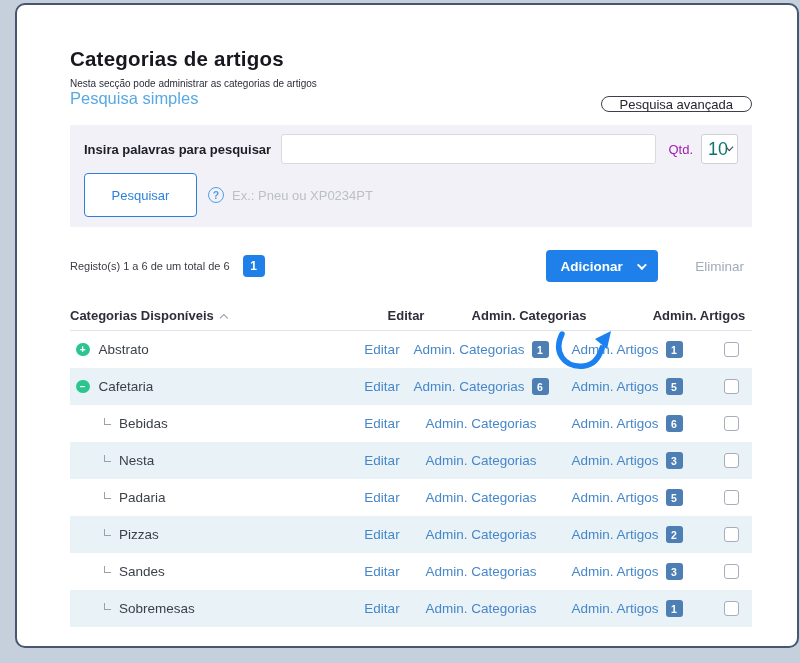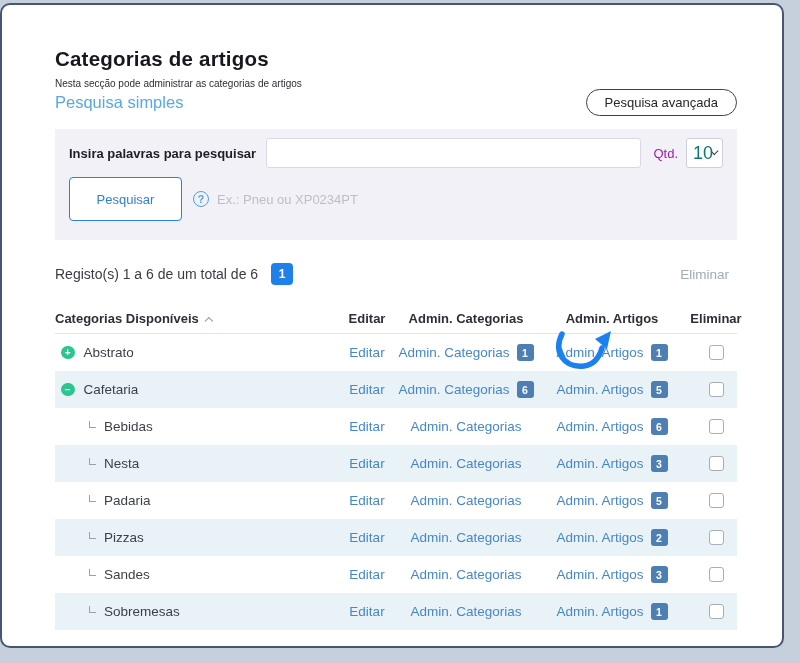--- a/index.html
+++ b/index.html
@@ -4,36 +4,36 @@
 <style>
   * { margin:0; padding:0; box-sizing:border-box; }
   html,body { width:800px; height:663px; }
   body {
     font-family:"Liberation Sans", sans-serif;
     background:#c6d0dd;
     position:relative;
     overflow:hidden;
   }
   .frame {
-    position:absolute; left:0; top:3px; width:784px; height:645px;
+    position:absolute; left:15px; top:3px; width:784px; height:645px;
     background:#ffffff; border:2px solid #485771; border-radius:10px;
     padding:0 45px 0 53px; overflow:hidden;
   }
   
   .page-title { margin-top:42px; font-size:20.5px; font-weight:700; color:#17171f; letter-spacing:.2px; }
   .page-subtitle { margin-top:7px; font-size:10px; color:#2d2d38; }
   .section-row { display:flex; align-items:flex-end; justify-content:space-between; }
   .section-title { font-size:16.5px; color:#57a9e3; padding-bottom:4px; }
   .btn-advanced {
     background:#fff; border:1px solid #3f3f49; border-radius:14px;
-    height:27px; padding:0 18px; font-size:13px; color:#26262e;
+    height:16px; padding:0 18px; font-size:13px; color:#26262e;
     display:flex; align-items:center; cursor:pointer;
   }
   
-  .search-panel { margin-top:13px; background:#f1f1f7; padding:9px 14px 19px 14px; }
+  .search-panel { margin-top:13px; background:#f1f1f7; padding:9px 14px 10px 14px; }
   .search-line1 { display:flex; align-items:center; }
   .search-label { font-size:13px; font-weight:700; color:#1e1e28; white-space:nowrap; margin-right:10px; }
   .search-input {
     flex:1; height:30px; border:1px solid #d9d9e2; border-radius:3px;
     background:#fff; font-size:13px; padding:0 8px; outline:none; color:#333;
   }
   .qty-label { font-size:13px; color:#a21caf; margin:0 8px 0 12px; }
   .qty-select {
     width:37px; height:30px; background:#fff; border:1px solid #cfcfd8; border-radius:3px;
     display:flex; align-items:center; justify-content:space-between; padding:0 5px 0 6px;
@@ -46,37 +46,37 @@
     color:#2d80da; font-size:13px; display:flex; align-items:center; justify-content:center; cursor:pointer;
   }
   .help-icon {
     width:16px; height:16px; border:1.7px solid #53a0e4; border-radius:50%;
     color:#53a0e4; font-size:10.5px; font-weight:700; display:flex; align-items:center; justify-content:center;
     margin:0 8px 0 11px;
   }
   .search-hint { font-size:13px; color:#bcbfc7; }
   
   .records-row { margin-top:23px; display:flex; align-items:center; }
-  .records-summary { font-size:14px; color:#3b3b45; }
+  .records-summary { font-size:11px; color:#3b3b45; }
   .page-badge {
     margin-left:13px; min-width:22px; height:22px; border-radius:4px; background:#1e80e8;
     color:#fff; font-size:12px; font-weight:700; display:flex; align-items:center; justify-content:center;
     cursor:pointer; padding:0 4px;
   }
   .records-actions { margin-left:auto; display:flex; align-items:center; }
   .btn-add {
     width:112px; height:32px; background:#1e80e8; border:none; border-radius:4px; color:#fff;
     font-size:13.5px; font-weight:700; display:flex; align-items:center; justify-content:center; gap:14px; cursor:pointer;
   }
   .chev-dn-white { width:7px; height:7px; border-right:2.2px solid #fff; border-bottom:2.2px solid #fff; transform:rotate(45deg) translateY(-2px); }
   .link-delete-all { margin-left:37px; margin-right:8px; font-size:13.5px; color:#a2abba; cursor:pointer; }
   
   .table { margin-top:23px; }
   .trow { display:grid; grid-template-columns:280px 64px 134px 158px 50px; align-items:center; }
-  .thead { height:26px; padding-bottom:4px; border-bottom:1px solid #dfe5ea; }
+  .thead { height:26px; padding-bottom:4px; border-bottom:1px solid #dfe5ea;gap:24px; }
   .th { font-size:13px; font-weight:700; color:#2e2e3a; display:flex; justify-content:center; white-space:nowrap; }
   .th.first { justify-content:flex-start; align-items:center; }
   .sort-caret { width:6px; height:6px; border-left:1.4px solid #8b92a0; border-top:1.4px solid #8b92a0; transform:rotate(45deg) translateY(3px); margin-left:9px; display:inline-block; }
   .tbody .trow { height:37px; }
   .tbody .trow.stripe { background:#e9f2f7; }
   .cell { display:flex; align-items:center; justify-content:center; white-space:nowrap; }
   .cell.name { justify-content:flex-start; padding-left:6px; font-size:13.5px; color:#3a3f49; }
   .toggle-icon {
     width:13.5px; height:13.5px; border-radius:50%; background:#2cc590; color:#fff;
     font-size:10px; font-weight:700; line-height:13px; text-align:center; margin-right:9px; flex:0 0 auto; cursor:pointer;
@@ -119,20 +119,24 @@
       <button class="btn-search">Pesquisar</button>
       <span class="help-icon">?</span>
       <span class="search-hint">Ex.: Pneu ou XP0234PT</span>
     </div>
   </div>
 
   <div class="records-row">
     <span class="records-summary">Registo(s) 1 a 6 de um total de 6</span>
     <span class="page-badge">1</span>
     <div class="records-actions">
+      <button class="btn-add">
+        <span>Adicionar</span>
+        <span class="chev-dn-white"></span>
+      </button>
       <span class="link-delete-all">Eliminar</span>
     </div>
   </div>
 
   <div class="table">
     <div class="trow thead">
       <div class="th first">
         <span>Categorias Disponíveis</span>
         <span class="sort-caret"></span>
       </div>

